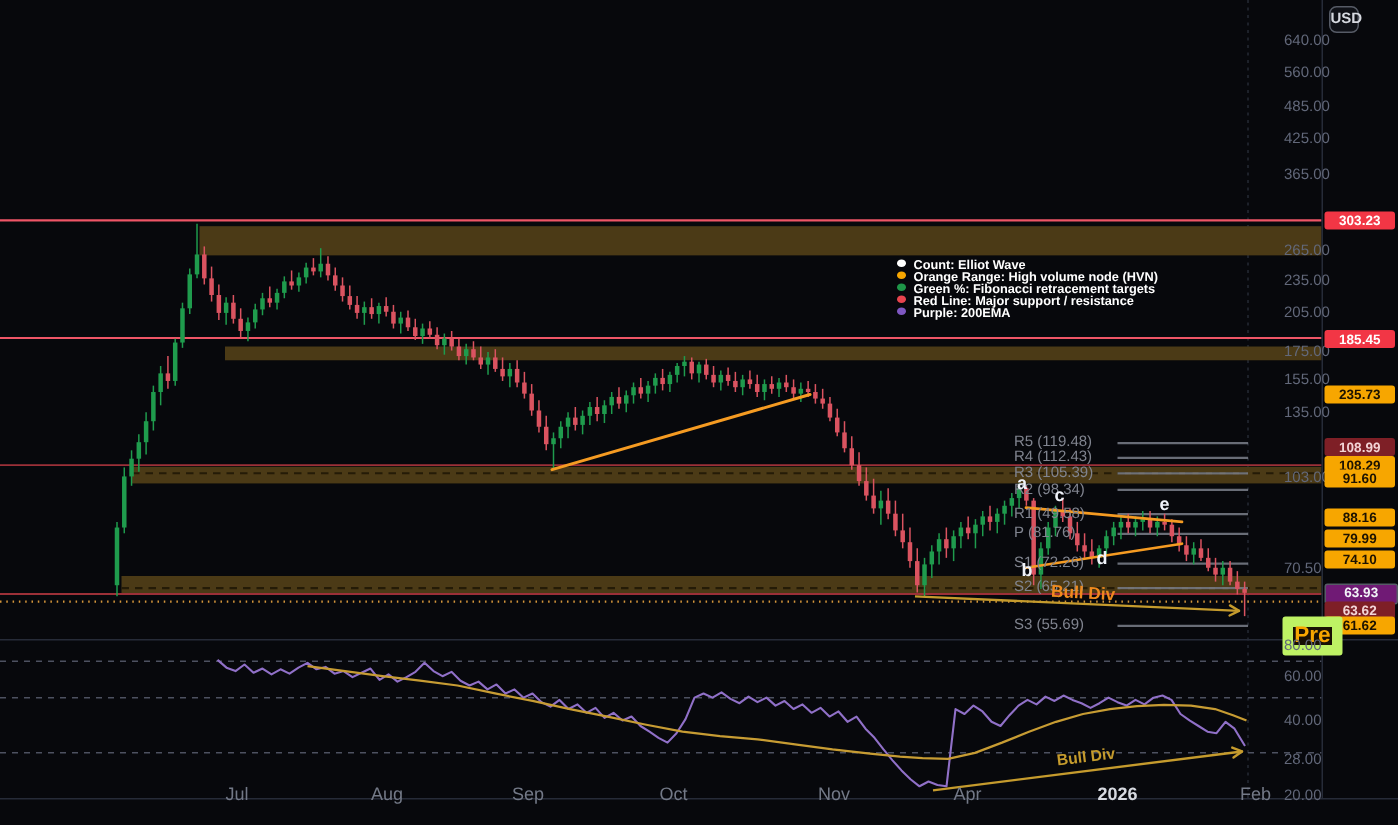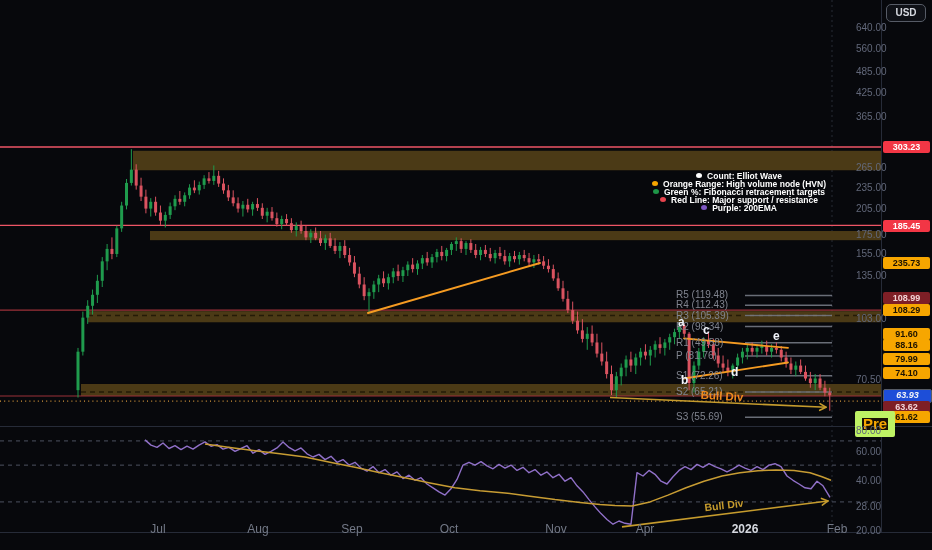--- a/index.html
+++ b/index.html
@@ -1,39 +1,39 @@
 <!DOCTYPE html>
 <html><head>
 <meta charset="utf-8">
 <style>
   html,body{margin:0;padding:0;background:#000;}
   .stage{position:relative;width:932px;height:550px;background:#07080c;overflow:hidden;
          font-family:"Liberation Sans",sans-serif;-webkit-font-smoothing:antialiased;}
   #chart-svg{position:absolute;left:0;top:0;}
   .symbol-title{position:absolute;left:10px;top:5px;font-size:11px;font-weight:700;color:#7e8492;letter-spacing:.2px;}
-  .currency-btn{position:absolute;left:886px;top:4px;width:40px;height:18px;background:#0f1117;
+  .currency-btn{position:absolute;left:886px;top:4px;width:20px;height:18px;background:#0f1117;
                 border:1px solid #565b66;border-radius:5px;color:#d6d9e0;font-size:10px;font-weight:700;
                 font-family:"Liberation Sans",sans-serif;line-height:16px;text-align:center;padding:0;cursor:pointer;}
   .tick{position:absolute;left:856px;width:42px;font-size:10px;color:#62687a;line-height:12px;}
   .tag{position:absolute;left:883px;width:47px;height:12px;border-radius:2px;font-size:9px;font-weight:700;
        text-align:center;line-height:12px;}
   .tag.red{background:#f23645;color:#fff;}
   .tag.darkred{background:#7e1f26;color:#f3d4d6;}
   .tag.orange{background:#f7a600;color:#1c1200;}
-  .tag.current{background:#1d4ed8;color:#f2f4f8;border:1px solid #565b66;line-height:10px;font-style:italic;}
+  .tag.current{background:#701a75;color:#f2f4f8;border:1px solid #565b66;line-height:10px;}
   .pre-tag{position:absolute;left:855px;width:26px;height:12px;border:7px solid #bef264;border-radius:2px;
            color:#f7a600;background:#181004;font-size:15px;font-weight:700;text-align:center;line-height:11px;}
   .pivot-label{position:absolute;font-size:10px;color:#80848f;white-space:nowrap;}
   .ew-letter{position:absolute;font-size:12px;font-weight:700;color:#f0f3fa;}
   .divlabel{position:absolute;font-weight:700;white-space:nowrap;transform-origin:center;}
   .time-label{position:absolute;top:522px;font-size:12px;color:#737987;transform:translateX(-50%);}
   .time-label.major{color:#d6d9e0;font-weight:700;}
   .key{position:absolute;left:594px;top:172px;width:286px;}
   .key-title{text-align:center;font-size:10px;font-weight:700;color:#fff;margin-bottom:2px;}
-  .key-row{display:flex;align-items:center;height:7.6px;margin-bottom:0.4px;justify-content:center;}
+  .key-row{display:flex;align-items:center;height:7.6px;margin-bottom:0.4px;}
   .key-dot{width:6px;height:5px;border-radius:50%;margin:0 5px 0 4px;flex:none;}
   .key-text{font-size:8.5px;font-weight:700;color:#fff;white-space:nowrap;}
 </style>
 </head>
 <body>
 
 <div class="stage">
   <svg id="chart-svg" width="932" height="550">
       <g>
         <line x1="832" y1="0" x2="832" y2="532" stroke="#262a35" stroke-dasharray="2 3"></line>
@@ -427,21 +427,21 @@
       <div class="tick" style="top: 228.617px;">175.00</div>
       <div class="tick" style="top: 247.974px;">155.00</div>
       <div class="tick" style="top: 270.009px;">135.00</div>
       <div class="tick" style="top: 313.161px;">103.00</div>
       <div class="tick" style="top: 373.63px;">70.50</div>
       <div class="tag red" style="top: 140.939px;">303.23</div>
       <div class="tag red" style="top: 220.366px;">185.45</div>
       <div class="tag orange" style="top: 257.067px;">235.73</div>
       <div class="tag darkred" style="top: 292.145px;">108.99</div>
       <div class="tag orange" style="top: 304.172px;">108.29</div>
-      <div class="tag orange" style="top: 328px;">91.60</div>
+      <div class="tag orange" style="top: 313px;">91.60</div>
       <div class="tag orange" style="top: 338.975px;">88.16</div>
       <div class="tag orange" style="top: 353.487px;">79.99</div>
       <div class="tag orange" style="top: 366.686px;">74.10</div>
       <div class="tag current" style="top: 389.233px;">63.93</div>
       <div class="tag darkred" style="top: 401.008px;">63.62</div>
       <div class="tag orange" style="top: 411.103px;">61.62</div>
       <div class="pre-tag" style="top: 411.103px;">Pre</div>
     </div>
   <div id="lower-axis">
       <div class="tick" style="top: 425.294px;">80.00</div>

